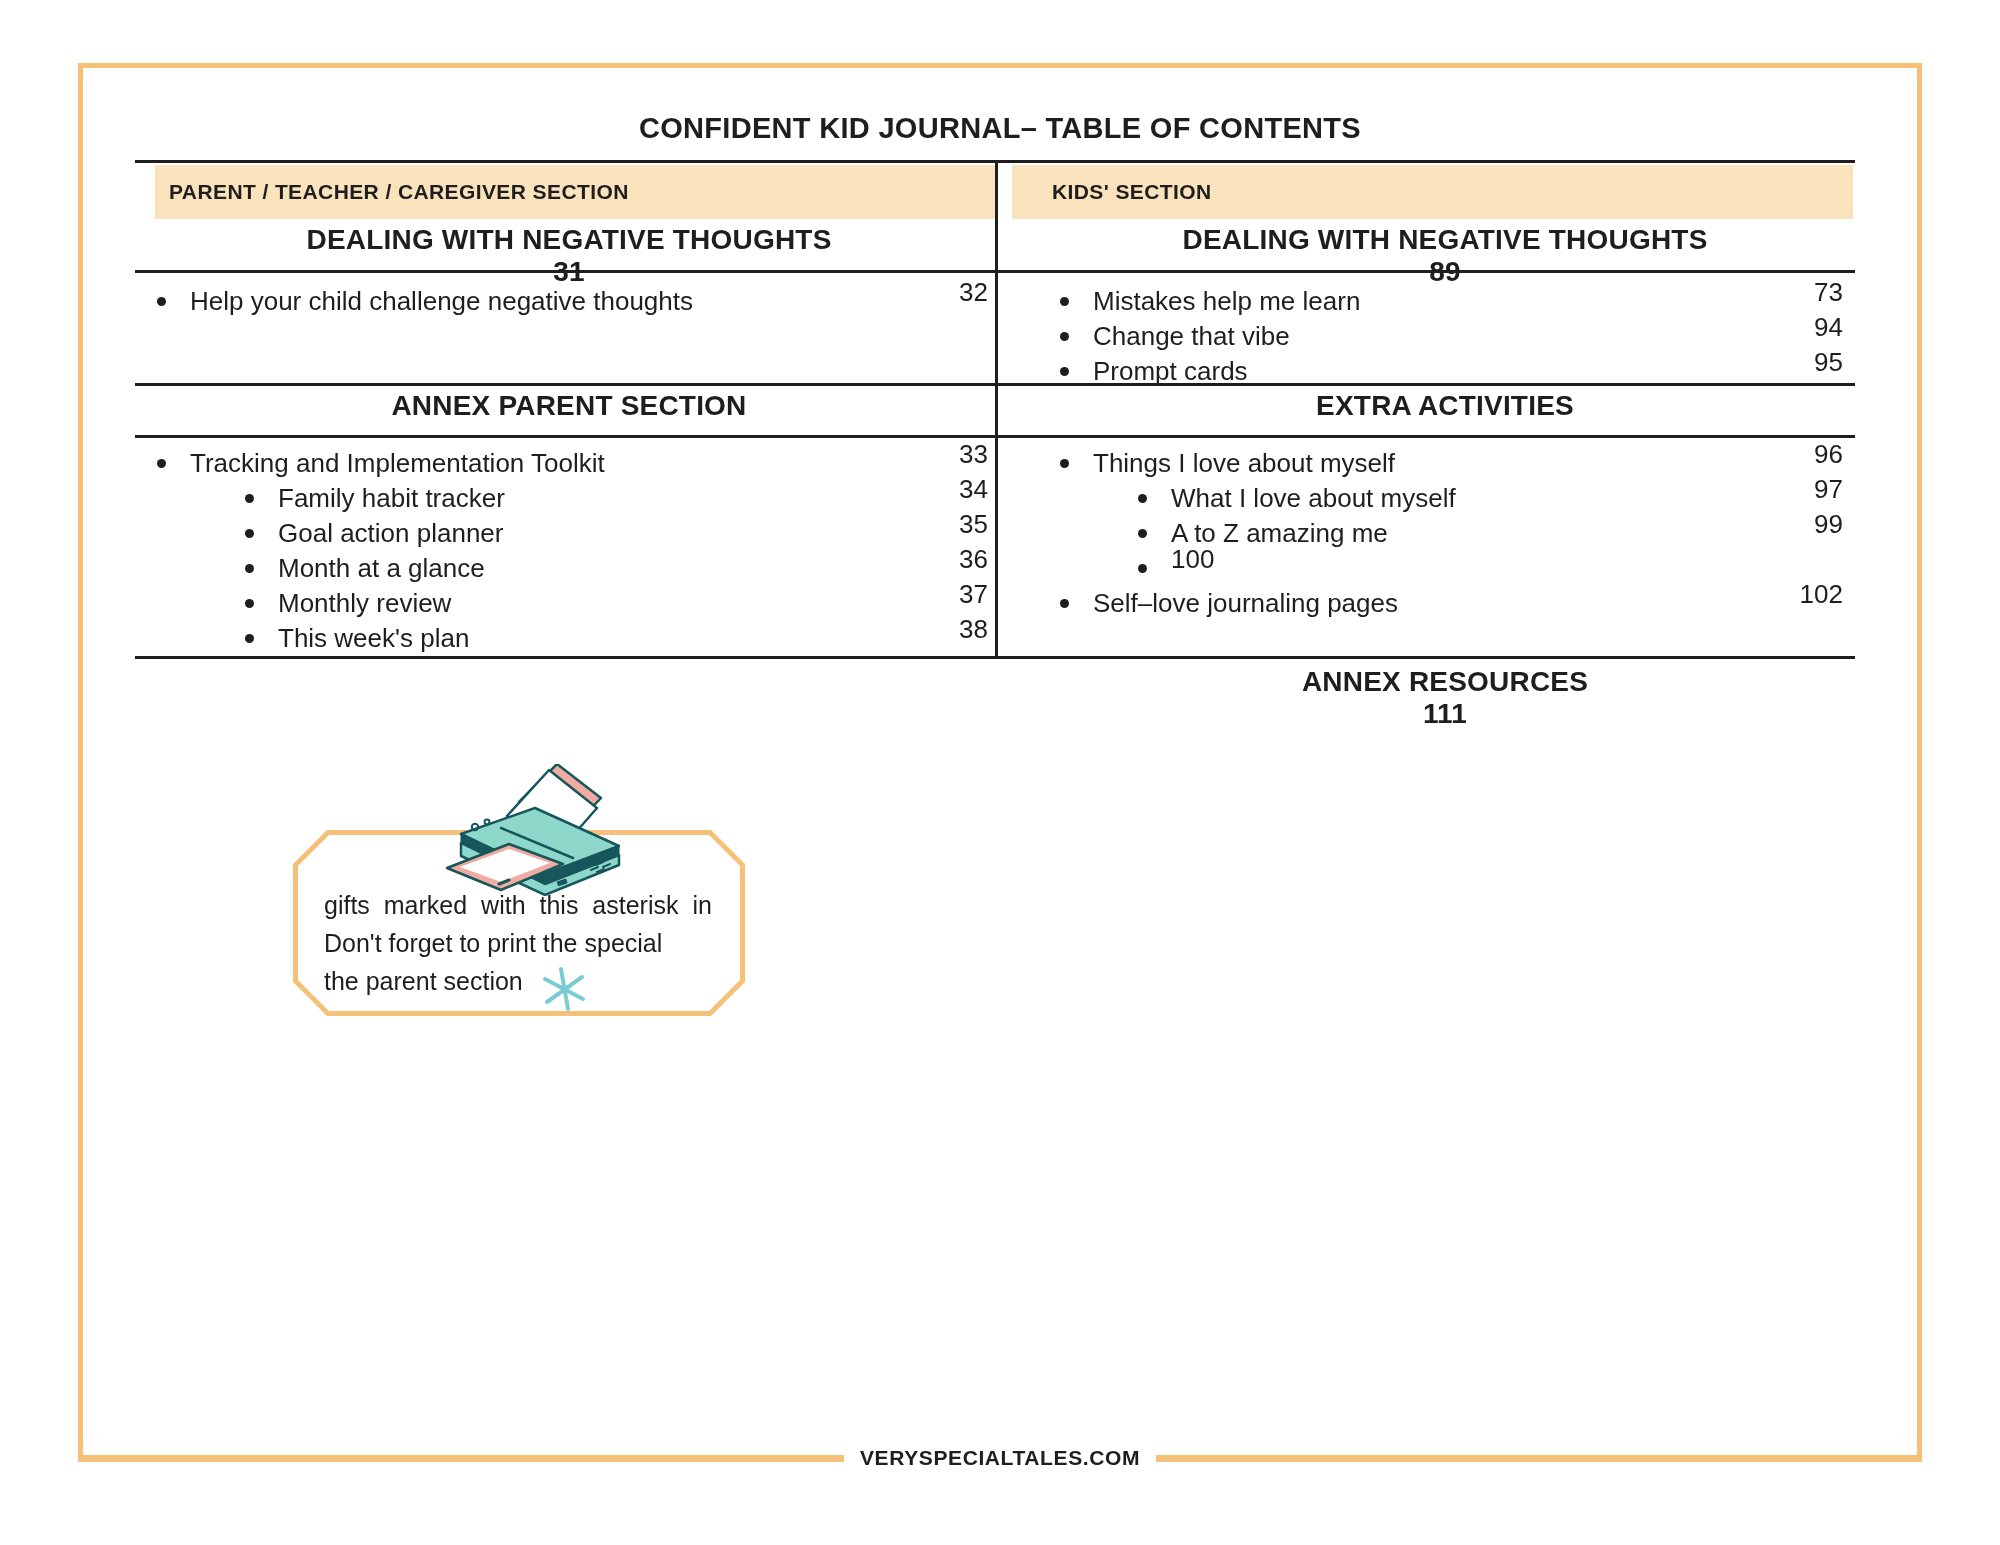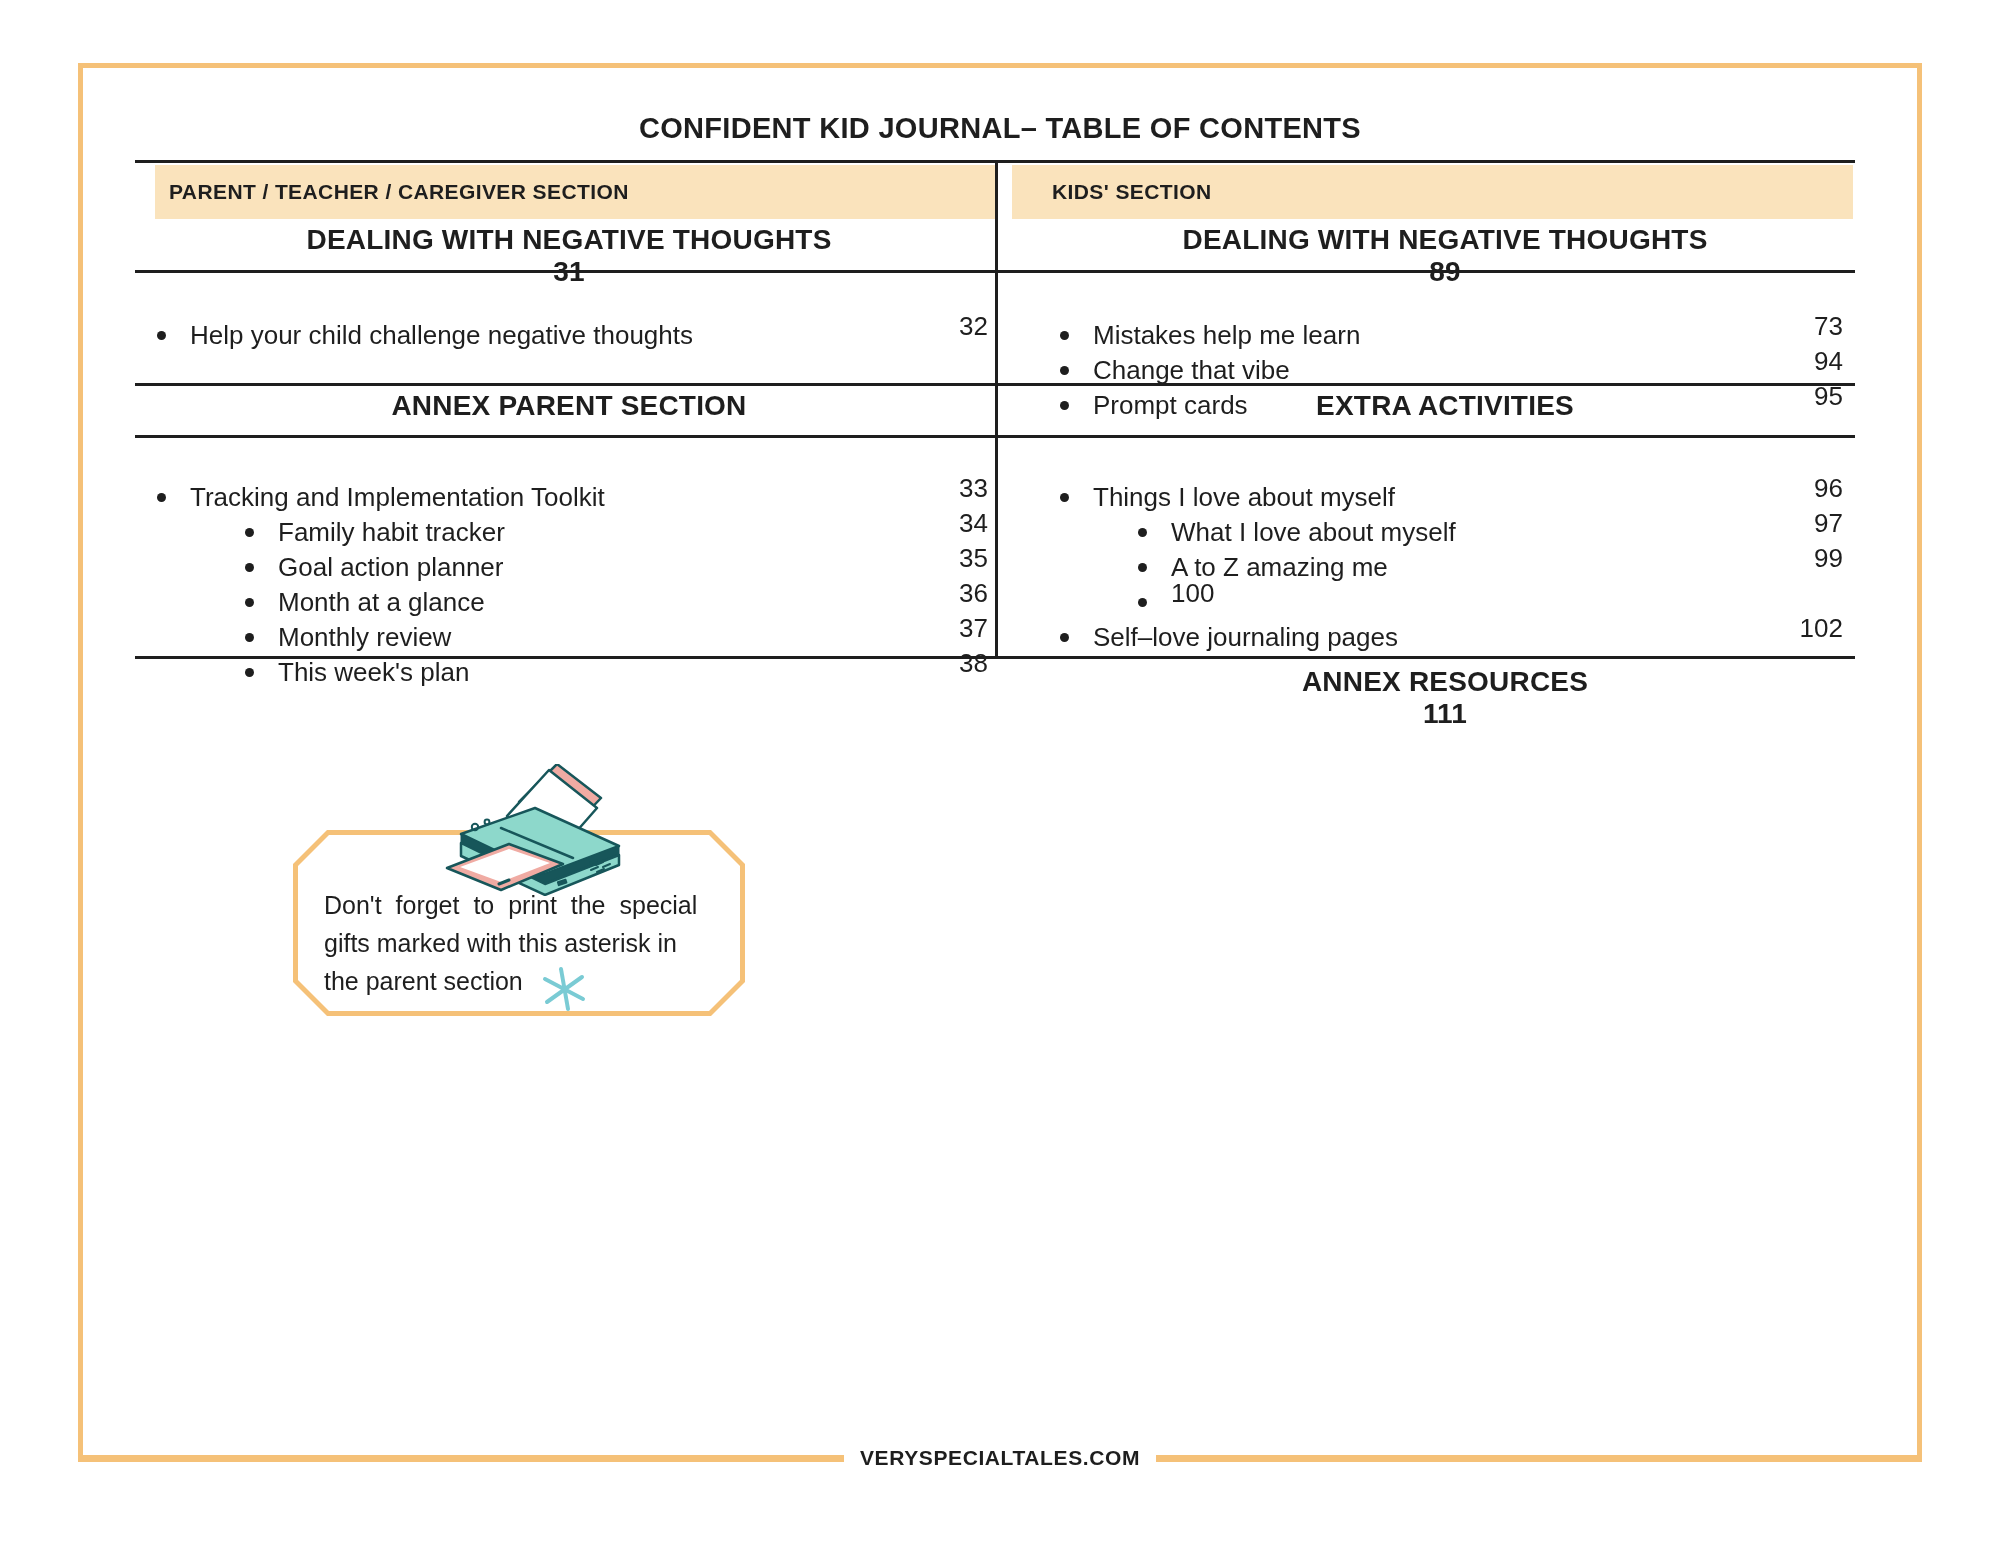--- a/index.html
+++ b/index.html
@@ -37,21 +37,21 @@
     position:absolute;display:flex;justify-content:space-between;align-items:center;
     font-size:28px;font-weight:600;letter-spacing:.2px;flex-direction:column;
   }
   #sect-left-1{left:148px;top:224px;width:842px;height:44px;}
   #sect-right-1{left:1046px;top:224px;width:798px;height:44px;}
   #sect-left-2{left:148px;top:390px;width:842px;height:44px;}
   #sect-right-2{left:1046px;top:390px;width:798px;height:44px;}
   #sect-right-3{left:1046px;top:666px;width:798px;height:44px;}
   .sect-row .pg{font-weight:600;}
   
-  .items{position:absolute;margin-top:34px;}
+  .items{position:absolute;}
   #items-left-1{left:157px;top:284px;width:831px;}
   #items-right-1{left:1060px;top:284px;width:783px;}
   #items-left-2{left:157px;top:446px;width:831px;}
   #items-right-2{left:1060px;top:446px;width:783px;}
   .item{display:flex;align-items:center;height:35px;font-size:26px;}
   .item .bullet{
     flex:none;width:9px;height:9px;border-radius:50%;background:#1e1e1e;margin-right:24px;
   }
   .item .txt{flex:1;white-space:nowrap;}
   .item .pg{flex:none;position:relative;top:-9px;}
@@ -211,22 +211,22 @@
       <span class="bullet"></span>
       <span class="txt">Self–love journaling pages</span>
       <span class="pg">102</span>
     </div>
   </div>
 
 <div class="notebox">
   <div class="outer"></div>
   <div class="inner"></div>
   <div class="note-text">
+    <div class="nline">gifts marked with this asterisk in</div>
     <div class="nline">Don't forget to print the special</div>
-    <div class="nline">gifts marked with this asterisk in</div>
     <div class="nline"><span>the parent section</span><span class="spark"><svg width="46" height="46" viewBox="0 0 46 46">
             <g stroke="#7ACBD4" stroke-width="4" stroke-linecap="round">
               <line x1="20" y1="3" x2="27" y2="43"></line>
               <line x1="4" y1="13" x2="42" y2="33"></line>
               <line x1="41" y1="11" x2="6" y2="36"></line>
             </g>
           </svg></span></div>
   </div>
 </div>
 

